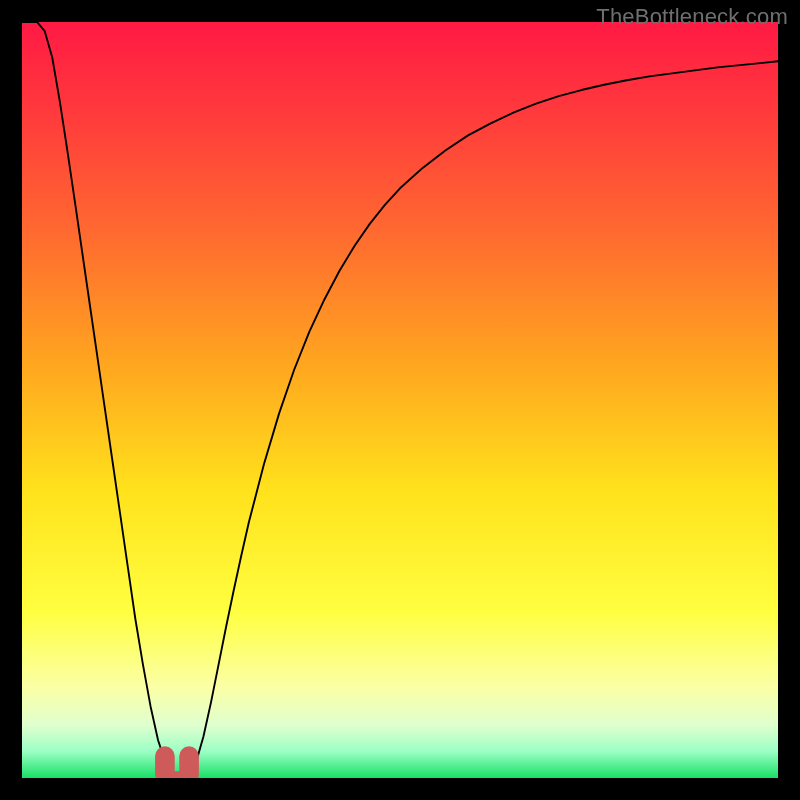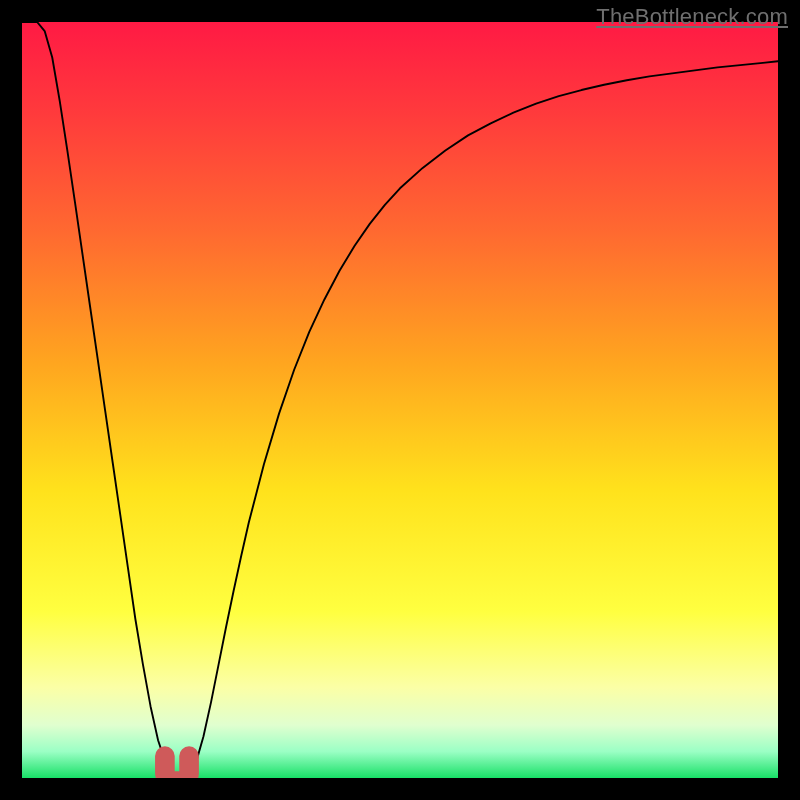--- a/index.html
+++ b/index.html
@@ -35,21 +35,20 @@
     height: 100%;
   }
   .watermark {
     position: absolute;
     top: 4px;
     right: 12px;
     color: #6f6f6f;
     font-size: 22px;
     font-weight: 500;
     letter-spacing: 0.2px;
-    text-decoration: underline;
   }
   svg.curves {
     position: absolute;
     left: 0;
     top: 0;
     width: 100%;
     height: 100%;
   }
 </style>
 </head>

